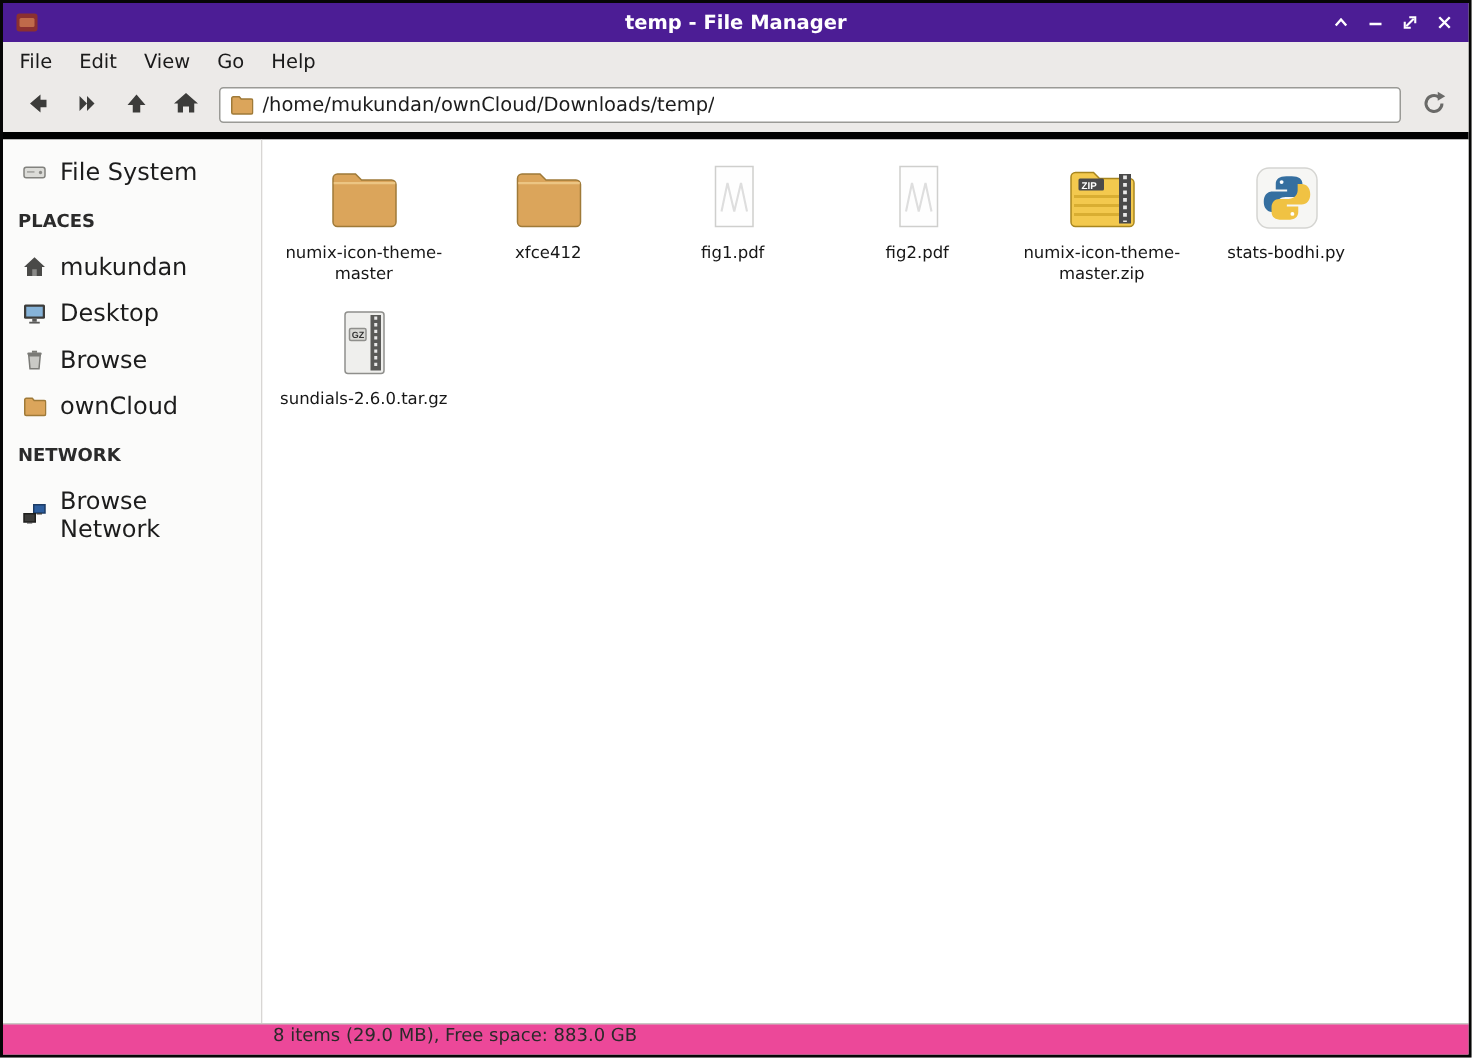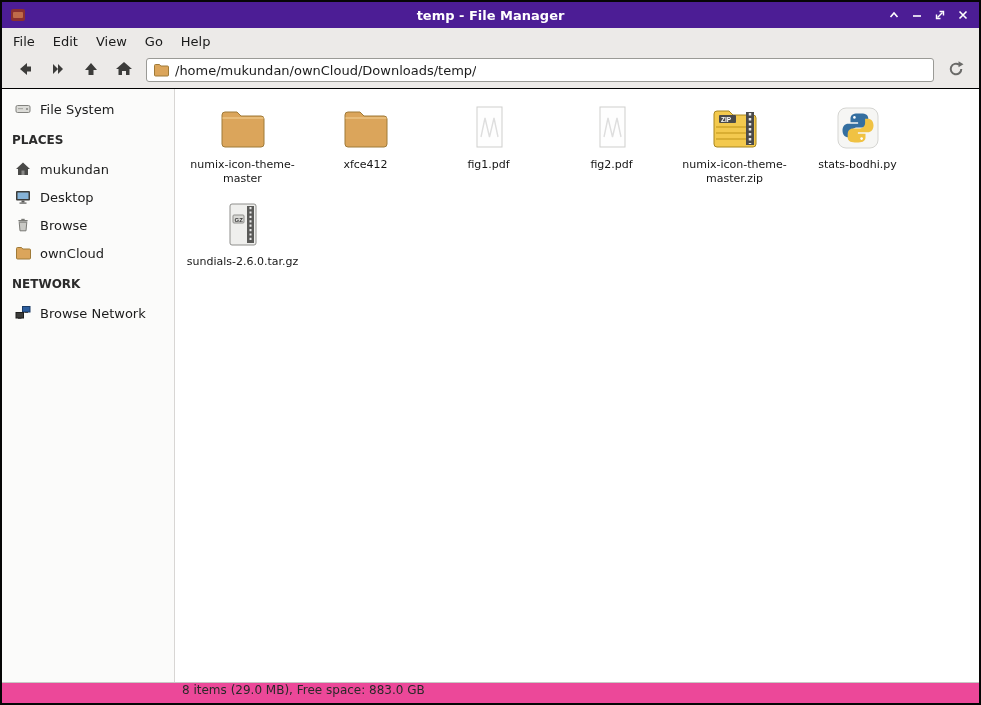--- a/index.html
+++ b/index.html
@@ -4,28 +4,28 @@
 <style>
   html,body{margin:0;padding:0;background:#000;}
   .window{width:981px;height:705px;box-sizing:border-box;border:2px solid #060606;display:flex;flex-direction:column;background:#eceae8;font-family:"DejaVu Sans","Liberation Sans",sans-serif;}
   .titlebar{flex:0 0 26px;height:26px;background:#4c1d95;display:flex;align-items:center;position:relative;}
   .win-icon{position:absolute;left:8px;top:5px;width:16px;height:16px;}
   .title{flex:1;text-align:center;color:#fff;font-weight:bold;font-size:13px;}
   .controls{position:absolute;right:8px;top:0;height:26px;display:flex;align-items:center;gap:7px;}
   .ctrl{width:16px;height:16px;display:flex;align-items:center;justify-content:center;cursor:default;}
   .menubar{flex:0 0 24px;height:24px;display:flex;align-items:flex-end;background:#eceae8;font-size:13px;color:#1a1a1a;padding-left:2px;}
   .menuitem{padding:3px 9px;cursor:default;}
-  .toolbar{flex:0 0 36px;height:36px;display:flex;align-items:center;gap:3px;padding:0 8px;background:#eceae8;border-bottom:1px solid #000000;}
+  .toolbar{flex:0 0 36px;height:36px;display:flex;align-items:center;gap:3px;padding:0 8px;background:#eceae8;border-bottom:5px solid #000000;}
   .tbtn{width:30px;height:28px;display:flex;align-items:center;justify-content:center;background:transparent;border:none;padding:0;border-radius:3px;}
   .pathbar{flex:1;height:22px;background:#fff;border:1px solid #9a9a96;border-radius:3px;display:flex;align-items:center;gap:6px;padding:0 6px;margin:0 4px;font-size:13px;color:#1c1c1c;}
   .pathtext{white-space:nowrap;overflow:hidden;}
   .content{flex:1;display:flex;min-height:0;}
   .sidebar{flex:0 0 172px;width:172px;background:#fbfbfa;border-right:1px solid #d8d6d4;padding-top:6px;overflow:hidden;}
   .sb-header{font-size:12px;font-weight:bold;color:#2b2b2b;padding:10px 10px 8px;}
-  .sb-item{display:flex;align-items:center;gap:9px;padding:6px 6px 6px 13px;font-size:13px;color:#1c1c1c;cursor:default;}
+  .sb-item{display:flex;align-items:center;gap:9px;padding:6px 6px 6px 13px;font-size:16px;color:#1c1c1c;cursor:default;}
   .sb-icon{width:16px;height:16px;display:inline-flex;flex:0 0 16px;}
   .mainpane{flex:1;background:#fff;overflow:auto;}
   .filegrid{display:flex;flex-wrap:wrap;align-content:flex-start;padding:12px 6px;}
   .file-item{width:123px;display:flex;flex-direction:column;align-items:center;margin-bottom:12px;cursor:default;}
   .file-icon{height:54px;display:flex;align-items:center;justify-content:center;margin-bottom:3px;}
   .file-label{font-size:11px;color:#161616;text-align:center;line-height:1.25;max-width:118px;overflow-wrap:anywhere;}
   .statusbar{flex:0 0 20px;height:20px;background:#ec4899;border-top:1px solid #c9c7c5;display:flex;align-items:flex-start;font-size:12px;color:#2a2a2a;padding-left:180px;}
 </style>
 </head>
 <body>

